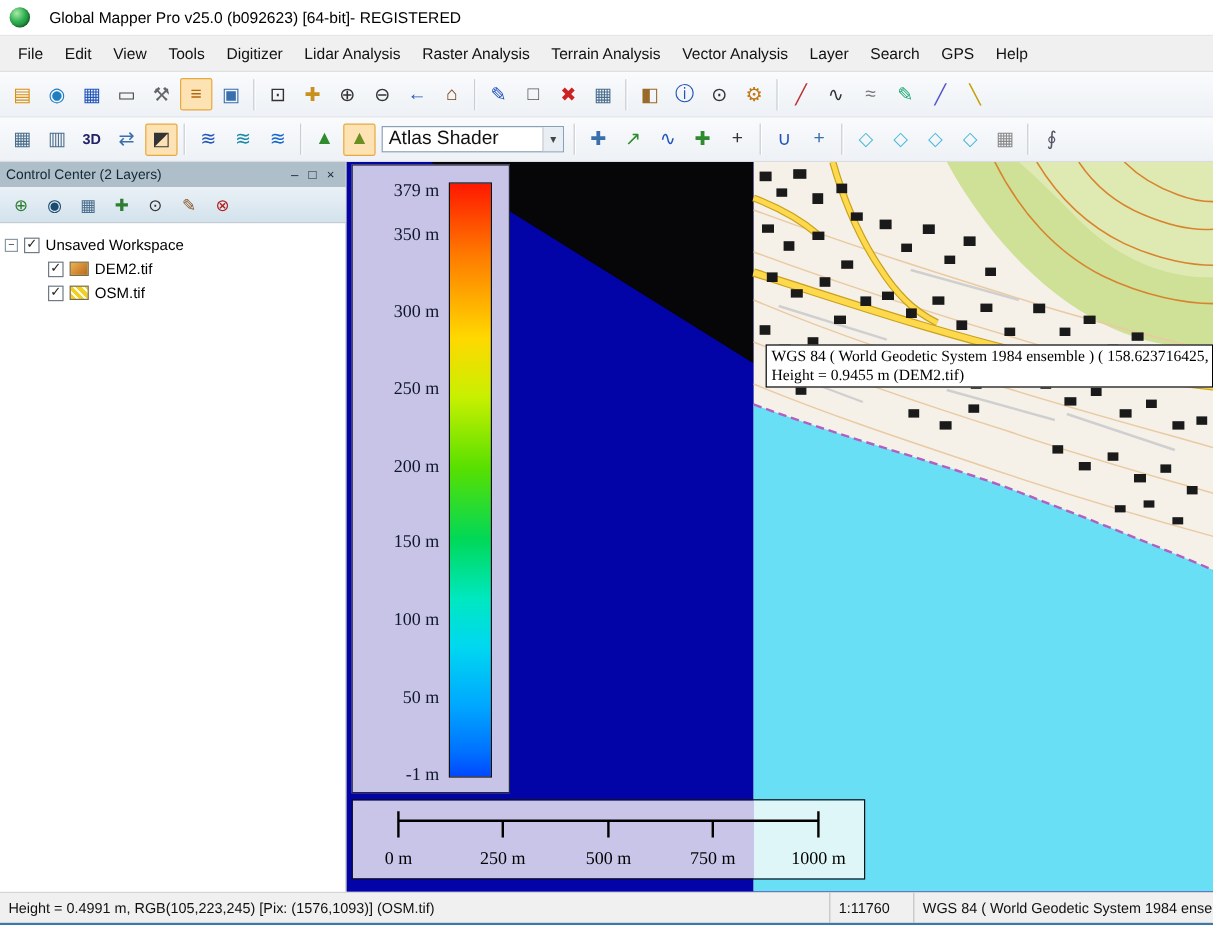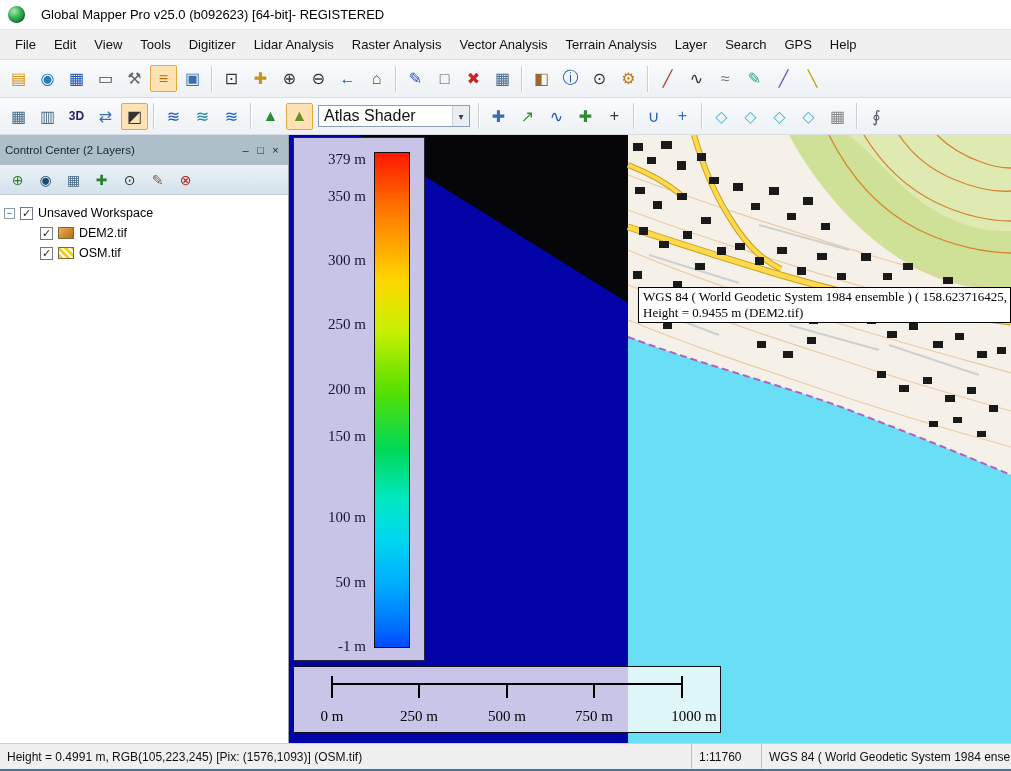--- a/index.html
+++ b/index.html
@@ -30,21 +30,21 @@
   .sep { width:2px; height:26px; border-left:1px solid #c9cdd4; border-right:1px solid #ffffff; margin:0 4px; }
   .combo { display:flex; align-items:center; height:22px; border:1px solid #8aa0b8;
     background:#fff; width:152px; margin:0 4px; }
   .combo-text { flex:1; font-size:16px; padding-left:5px; color:#111; white-space:nowrap; overflow:hidden; }
   .combo-btn { width:17px; height:100%; background:#e9eef4; border-left:1px solid #c9cdd4;
     display:flex; align-items:center; justify-content:center; font-size:10px; color:#444; }
   
   .main { display:flex; height:608px; }
   
   .cc { width:289px; border-right:1px solid #9aa0a6; display:flex; flex-direction:column; background:#fff; }
-  .cc-header { height:30px; background:#aebfc9; display:flex; align-items:center;
+  .cc-header { height:21px; background:#aebfc9; display:flex; align-items:center;
     padding:0 5px; font-size:11.5px; color:#102832; }
   .cc-title { flex:1; }
   .cc-btn { width:15px; text-align:center; font-size:11px; color:#223; cursor:default; }
   .cc-toolbar { height:30px; background:linear-gradient(#eaf1f7,#d3e2ec); display:flex;
     align-items:center; padding:0 5px; gap:3px; border-bottom:1px solid #c4ccd2; }
   .cc-toolbar .ic { width:23px; height:23px; font-size:14px; }
   .cc-tree { flex:1; padding:8px 4px; font-size:12.5px; color:#000; }
   .tree-row { display:flex; align-items:center; height:20px; gap:5px; }
   .tree-row.child { padding-left:36px; }
   .expander { width:11px; height:11px; border:1px solid #8a9aa6; background:#fff;
@@ -90,22 +90,22 @@
 </div>
 
 <div class="menubar">
   <span class="menu-item">File</span>
   <span class="menu-item">Edit</span>
   <span class="menu-item">View</span>
   <span class="menu-item">Tools</span>
   <span class="menu-item">Digitizer</span>
   <span class="menu-item">Lidar Analysis</span>
   <span class="menu-item">Raster Analysis</span>
+  <span class="menu-item">Terrain Analysis</span>
   <span class="menu-item">Vector Analysis</span>
-  <span class="menu-item">Terrain Analysis</span>
   <span class="menu-item">Layer</span>
   <span class="menu-item">Search</span>
   <span class="menu-item">GPS</span>
   <span class="menu-item">Help</span>
 </div>
 
 <div class="toolbar tb1">
   <span class="ic" style="color:#d89010">▤</span>
   <span class="ic" style="color:#1f7ec2">◉</span>
   <span class="ic" style="color:#2255bb">▦</span>
@@ -328,21 +328,21 @@
       <path d="M339,202 C420,232 500,252 560,275 C620,298 680,322 722,340" fill="none" stroke="#b060c0" stroke-width="2" stroke-dasharray="7 4"></path>
     </svg>
 
     <div class="legend">
       <div class="legend-bar"></div>
       <div class="legend-label" style="top:13px">379 m</div>
       <div class="legend-label" style="top:50px">350 m</div>
       <div class="legend-label" style="top:114px">300 m</div>
       <div class="legend-label" style="top:178px">250 m</div>
       <div class="legend-label" style="top:243px">200 m</div>
-      <div class="legend-label" style="top:290px">150 m</div>
+      <div class="legend-label" style="top:306px">150 m</div>
       <div class="legend-label" style="top:371px">100 m</div>
       <div class="legend-label" style="top:436px">50 m</div>
       <div class="legend-label" style="top:500px">-1 m</div>
     </div>
 
     <div class="tooltip">
       <div>WGS 84 ( World Geodetic System 1984 ensemble ) ( 158.623716425,</div>
       <div>Height = 0.9455 m (DEM2.tif)</div>
     </div>
 
@@ -352,21 +352,21 @@
         <line x1="38" y1="9" x2="38" y2="31" stroke="#000" stroke-width="2"></line>
         <line x1="125" y1="17" x2="125" y2="31" stroke="#000" stroke-width="2"></line>
         <line x1="213" y1="17" x2="213" y2="31" stroke="#000" stroke-width="2"></line>
         <line x1="300" y1="17" x2="300" y2="31" stroke="#000" stroke-width="2"></line>
         <line x1="388" y1="9" x2="388" y2="31" stroke="#000" stroke-width="2"></line>
       </svg>
       <span class="sb-label" style="left:38px">0 m</span>
       <span class="sb-label" style="left:125px">250 m</span>
       <span class="sb-label" style="left:213px">500 m</span>
       <span class="sb-label" style="left:300px">750 m</span>
-      <span class="sb-label" style="left:400px">1000 m</span>
+      <span class="sb-label" style="left:388px">1000 m</span>
     </div>
   </div>
 </div>
 
 <div class="statusbar">
   <div class="sb-sec sb-msg">Height = 0.4991 m, RGB(105,223,245) [Pix: (1576,1093)] (OSM.tif)</div>
   <div class="sb-fill"></div>
   <div class="sb-sec sb-scale">1:11760</div>
   <div class="sb-sec sb-proj">WGS 84 ( World Geodetic System 1984 ensemble</div>
 </div>

